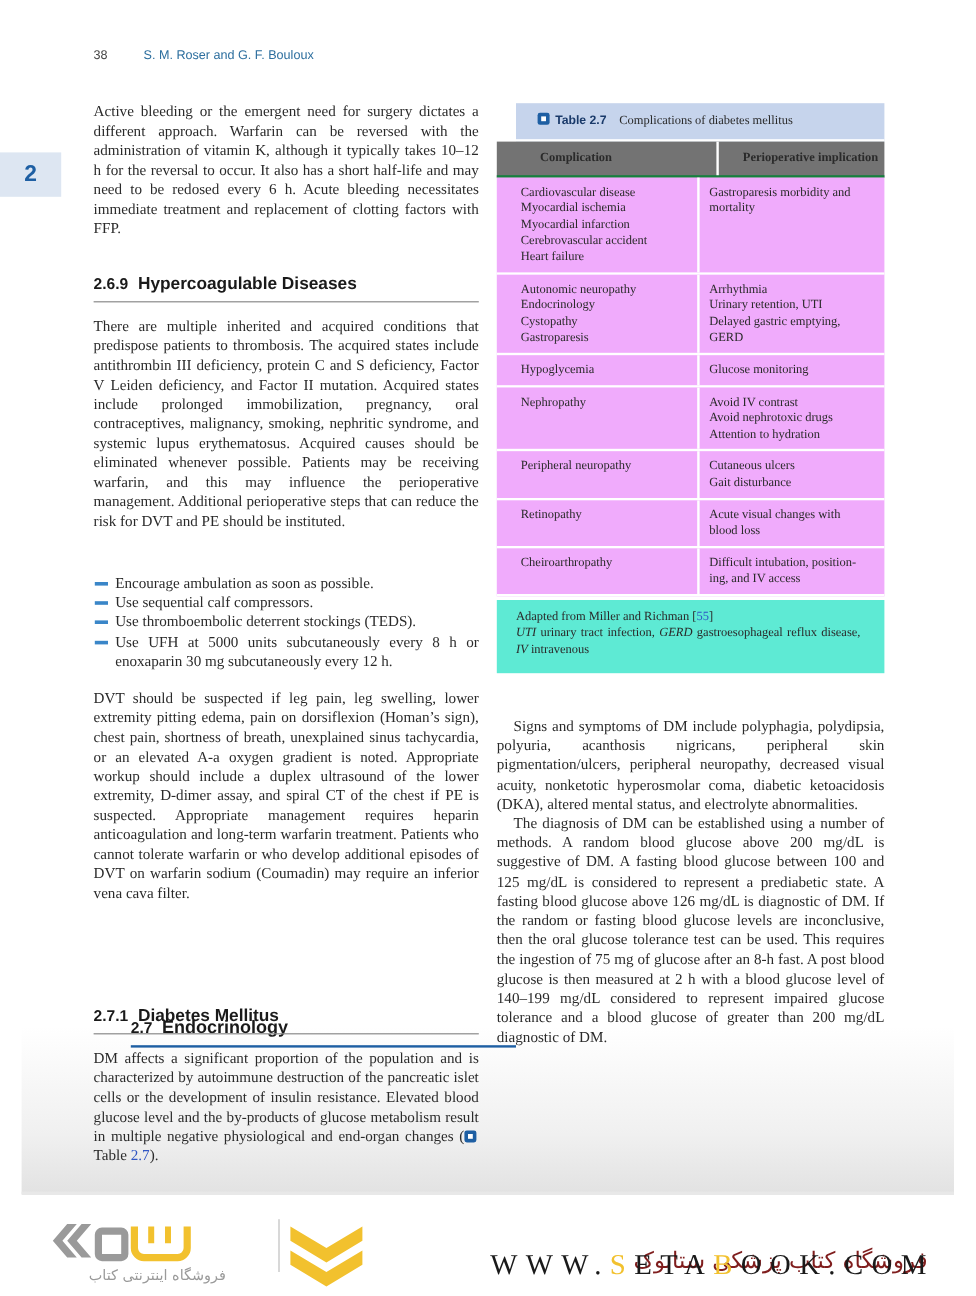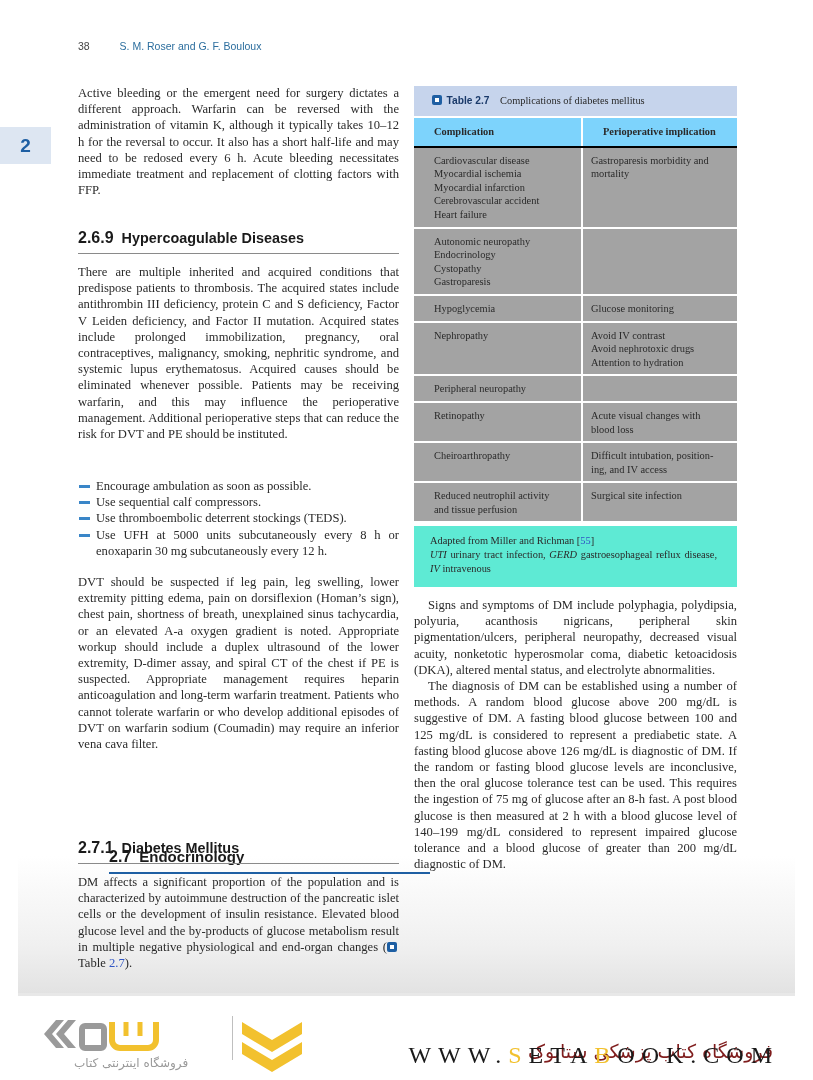--- a/index.html
+++ b/index.html
@@ -40,21 +40,21 @@
   h3.sub {
     margin: 0; font-family: "Liberation Sans", "DejaVu Sans", sans-serif;
     font-weight: bold; font-size: 14.4px; color: #1a1a1a;
     padding-bottom: 6px; border-bottom: 1.5px solid #8a8a8a;
   }
   h2.sec {
     margin: 0; font-family: "Liberation Sans", "DejaVu Sans", sans-serif;
     font-weight: bold; font-size: 15px; color: #1a1a1a;
     padding-bottom: 6px; border-bottom: 2.5px solid #1e5fa3;
   }
-  .num { font-size: 16px; margin-right: 8px; }
+  .num { font-size: 13px; margin-right: 8px; }
   ul.dash { list-style: none; margin: 0; padding: 0; }
   ul.dash li {
     position: relative; padding-left: 18px; font-size: 12.6px; line-height: 16.2px;
     text-align: justify;
   }
   ul.dash li .dash-mark {
     position: absolute; left: 1px; top: 7px; width: 11px; height: 3px; background: #3a86c8;
   }
   .tbl-ref-icon {
     display: inline-block; width: 10px; height: 10px; background: #1e5fa3; border-radius: 2px;
@@ -66,29 +66,30 @@
   .link { color: #2f55c4; }
 
   
   .table-box {
     position: absolute; left: 414px; top: 86px; width: 323px;
     font-size: 10.4px; line-height: 13.6px; color: #2a2a2a;
   }
   .tb-caption {
     background: #c6d4ec; height: 30px; line-height: 30px; padding-left: 18px;
     border-bottom: 2px solid #ffffff;
+    margin-left: 16px;
   }
   .tb-caption .lbl {
     font-family: "Liberation Sans", "DejaVu Sans", sans-serif; font-weight: bold; color: #1a3a6a;
     margin-right: 8px; font-size: 10.2px;
   }
-  .tb-head { display: flex; background: #7dd3fc; border-bottom: 2px solid #000000; }
+  .tb-head { display: flex; background: #737373; border-bottom: 2px solid #15803d; padding-left: 16px; }
   .tb-head div { padding: 7px 0 7px 20px; font-weight: bold; }
   .tb-head div:first-child { width: 147px; border-right: 2px solid #ffffff; }
-  .tb-row { display: flex; background: #a3a3a3; border-bottom: 2px solid #ffffff; }
+  .tb-row { display: flex; background: #f0abfc; border-bottom: 2px solid #ffffff; }
   .tb-row .c1 { width: 147px; padding: 6px 0 5px 20px; border-right: 2px solid #ffffff; }
   .tb-row .c2 { flex: 1; padding: 6px 6px 5px 8px; }
   .tb-row .line { display: block; }
   .tb-foot {
     background: #5eead4; padding: 8px 20px 12px 16px; margin-top: 3px;
     text-align: justify;
   }
   .tb-foot .line { display: block; }
 
   
@@ -187,20 +188,26 @@
         <span class="line">mortality</span>
       </div>
   </div>
   <div class="tb-row">
     <div class="c1">
         <span class="line">Autonomic neuropathy</span>
         <span class="line">Endocrinology</span>
         <span class="line">Cystopathy</span>
         <span class="line">Gastroparesis</span>
       </div>
+    <div class="c2">
+        <span class="line">Arrhythmia</span>
+        <span class="line">Urinary retention, UTI</span>
+        <span class="line">Delayed gastric emptying,</span>
+        <span class="line">GERD</span>
+      </div>
   </div>
   <div class="tb-row">
     <div class="c1">
         <span class="line">Hypoglycemia</span>
       </div>
     <div class="c2">
         <span class="line">Glucose monitoring</span>
       </div>
   </div>
   <div class="tb-row">
@@ -210,46 +217,41 @@
     <div class="c2">
         <span class="line">Avoid IV contrast</span>
         <span class="line">Avoid nephrotoxic drugs</span>
         <span class="line">Attention to hydration</span>
       </div>
   </div>
   <div class="tb-row">
     <div class="c1">
         <span class="line">Peripheral neuropathy</span>
       </div>
+    <div class="c2">
+        <span class="line">Cutaneous ulcers</span>
+        <span class="line">Gait disturbance</span>
+      </div>
   </div>
   <div class="tb-row">
     <div class="c1">
         <span class="line">Retinopathy</span>
       </div>
     <div class="c2">
         <span class="line">Acute visual changes with</span>
         <span class="line">blood loss</span>
       </div>
   </div>
   <div class="tb-row">
     <div class="c1">
         <span class="line">Cheiroarthropathy</span>
       </div>
     <div class="c2">
         <span class="line">Difficult intubation, position-</span>
         <span class="line">ing, and IV access</span>
-      </div>
-  </div>
-  <div class="tb-row">
-    <div class="c1">
-        <span class="line">Reduced neutrophil activity</span>
-        <span class="line">and tissue perfusion</span>
-      </div>
-    <div class="c2">
-        <span class="line">Surgical site infection</span>
       </div>
   </div>
 
   <div class="tb-foot">
     <span class="line"><span>Adapted from Miller and Richman [</span><span class="link">55</span><span>]</span></span>
     <span><i>UTI</i><span> urinary tract infection, </span><i>GERD</i><span> gastroesophageal reflux disease, </span><i>IV</i><span> intravenous</span></span>
   </div>
 </div>
 
 <div class="col-right">

